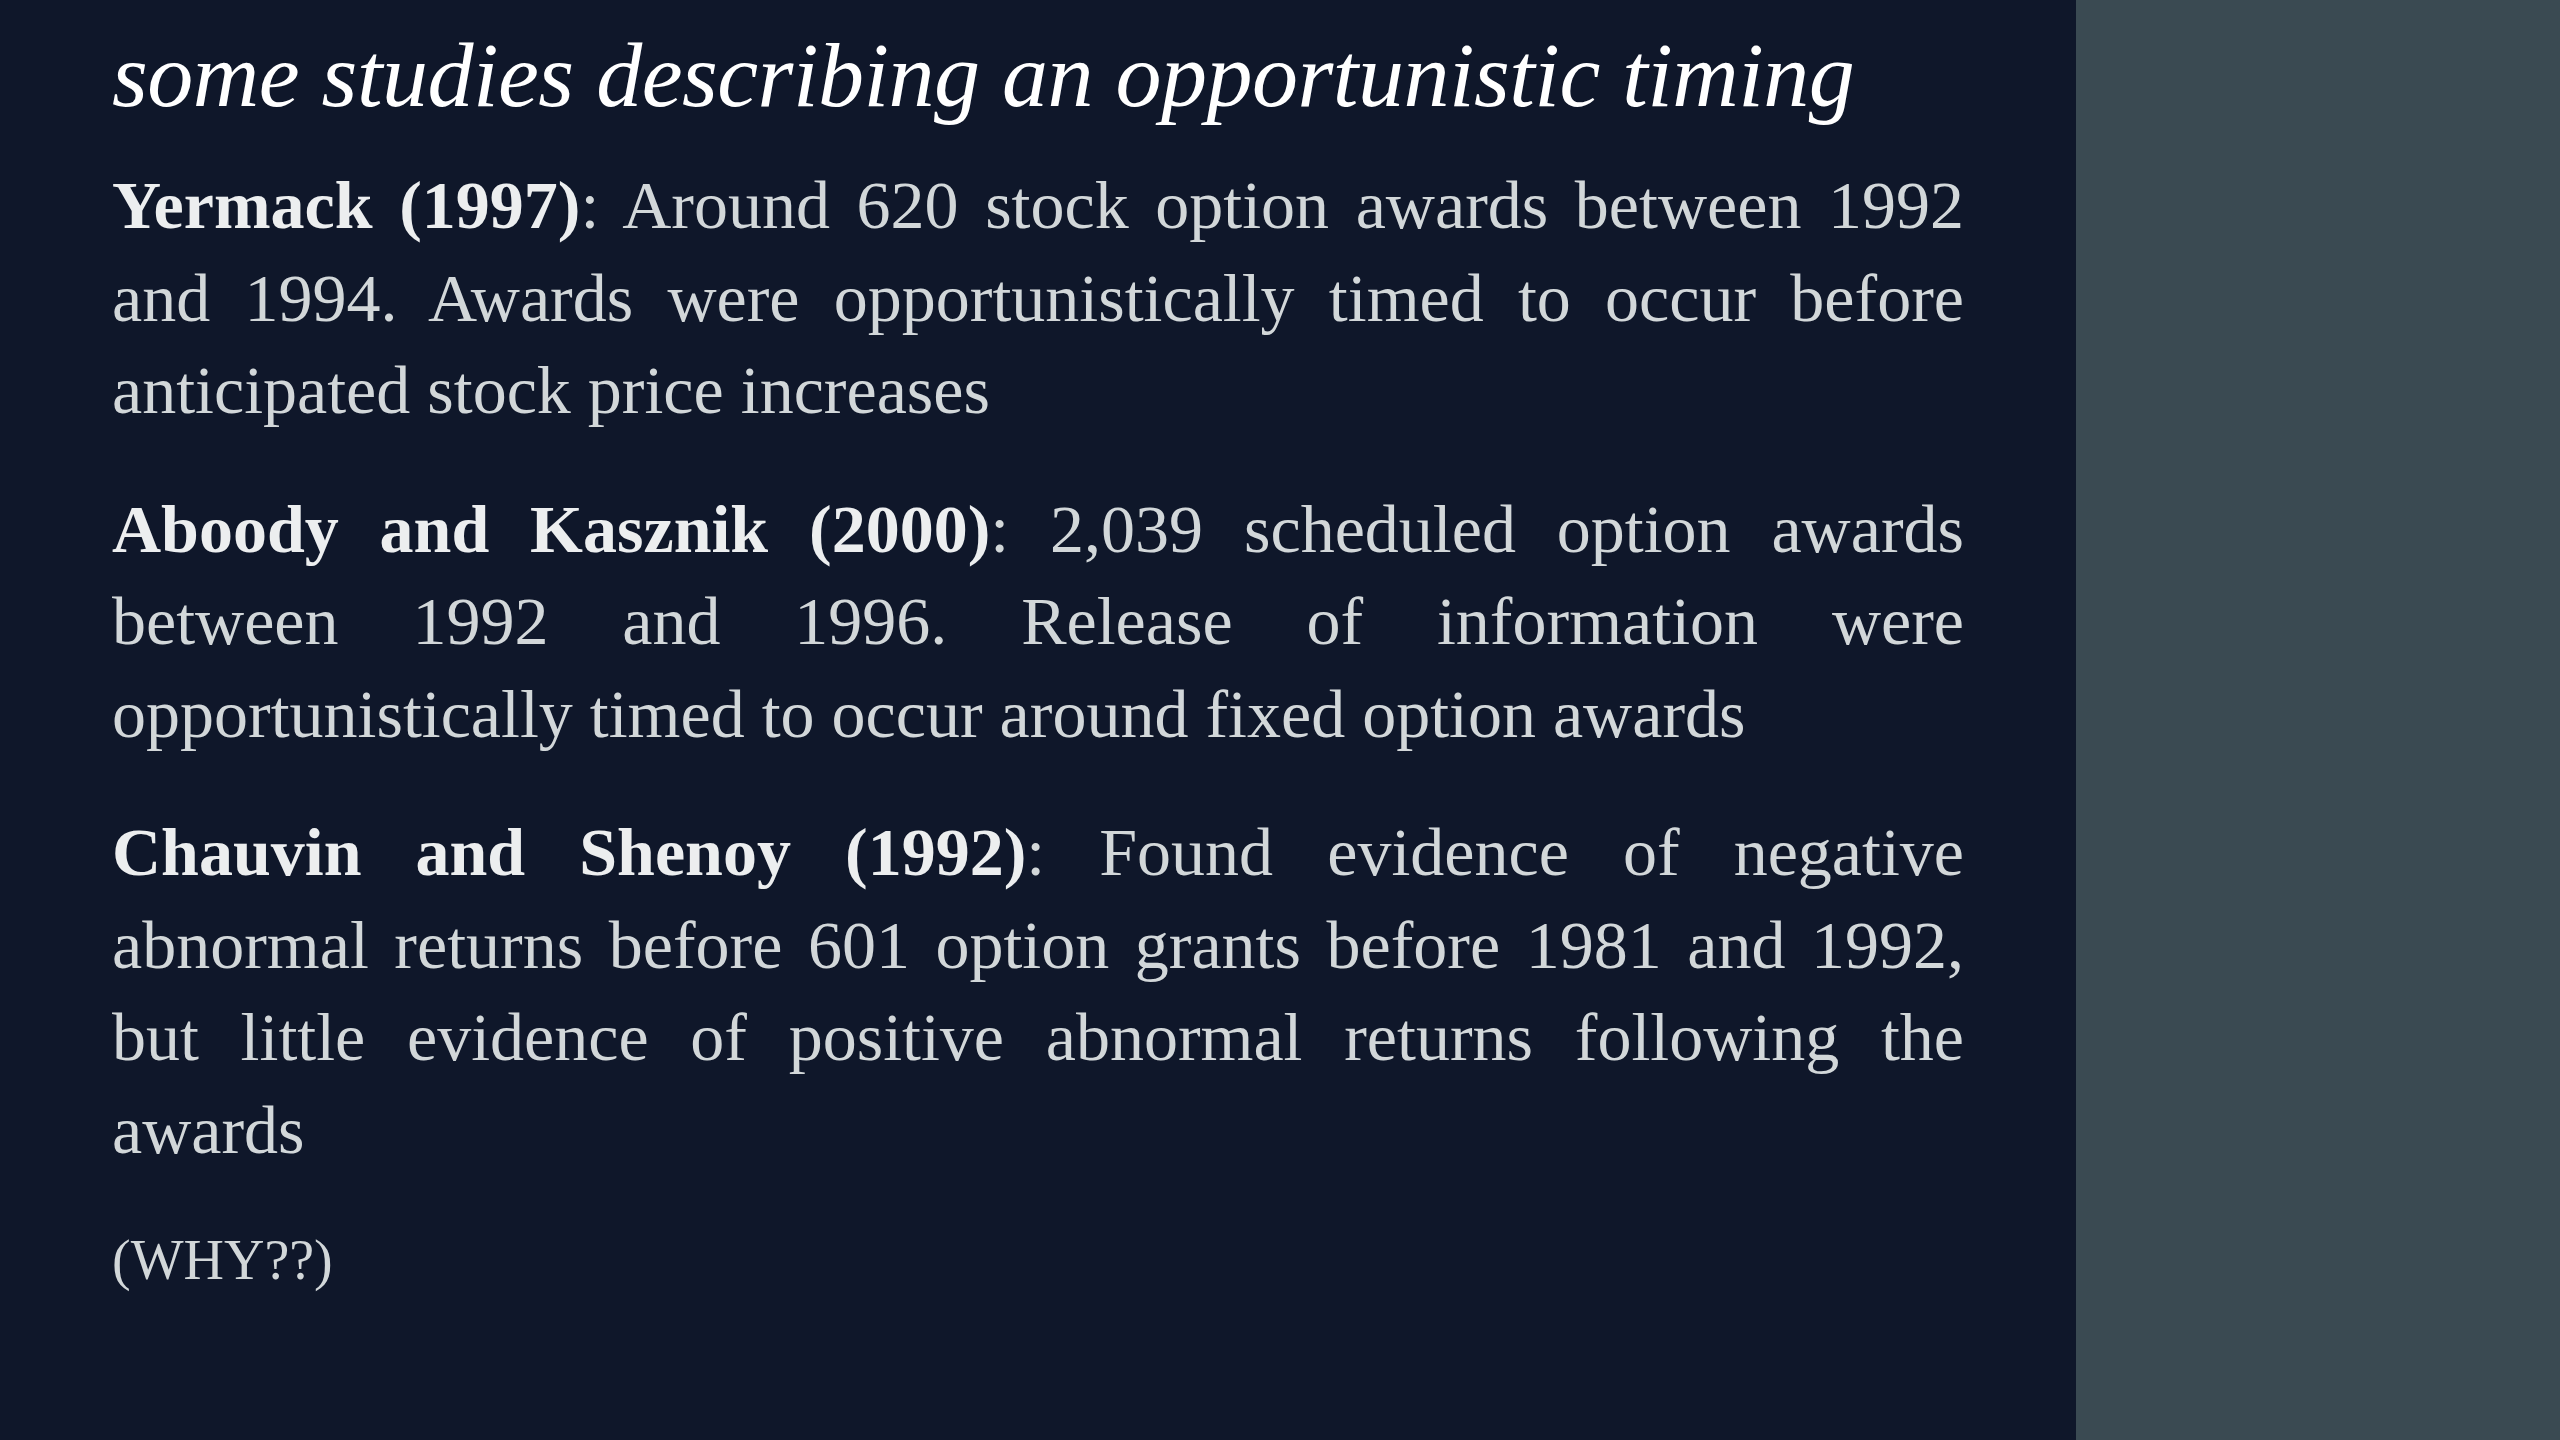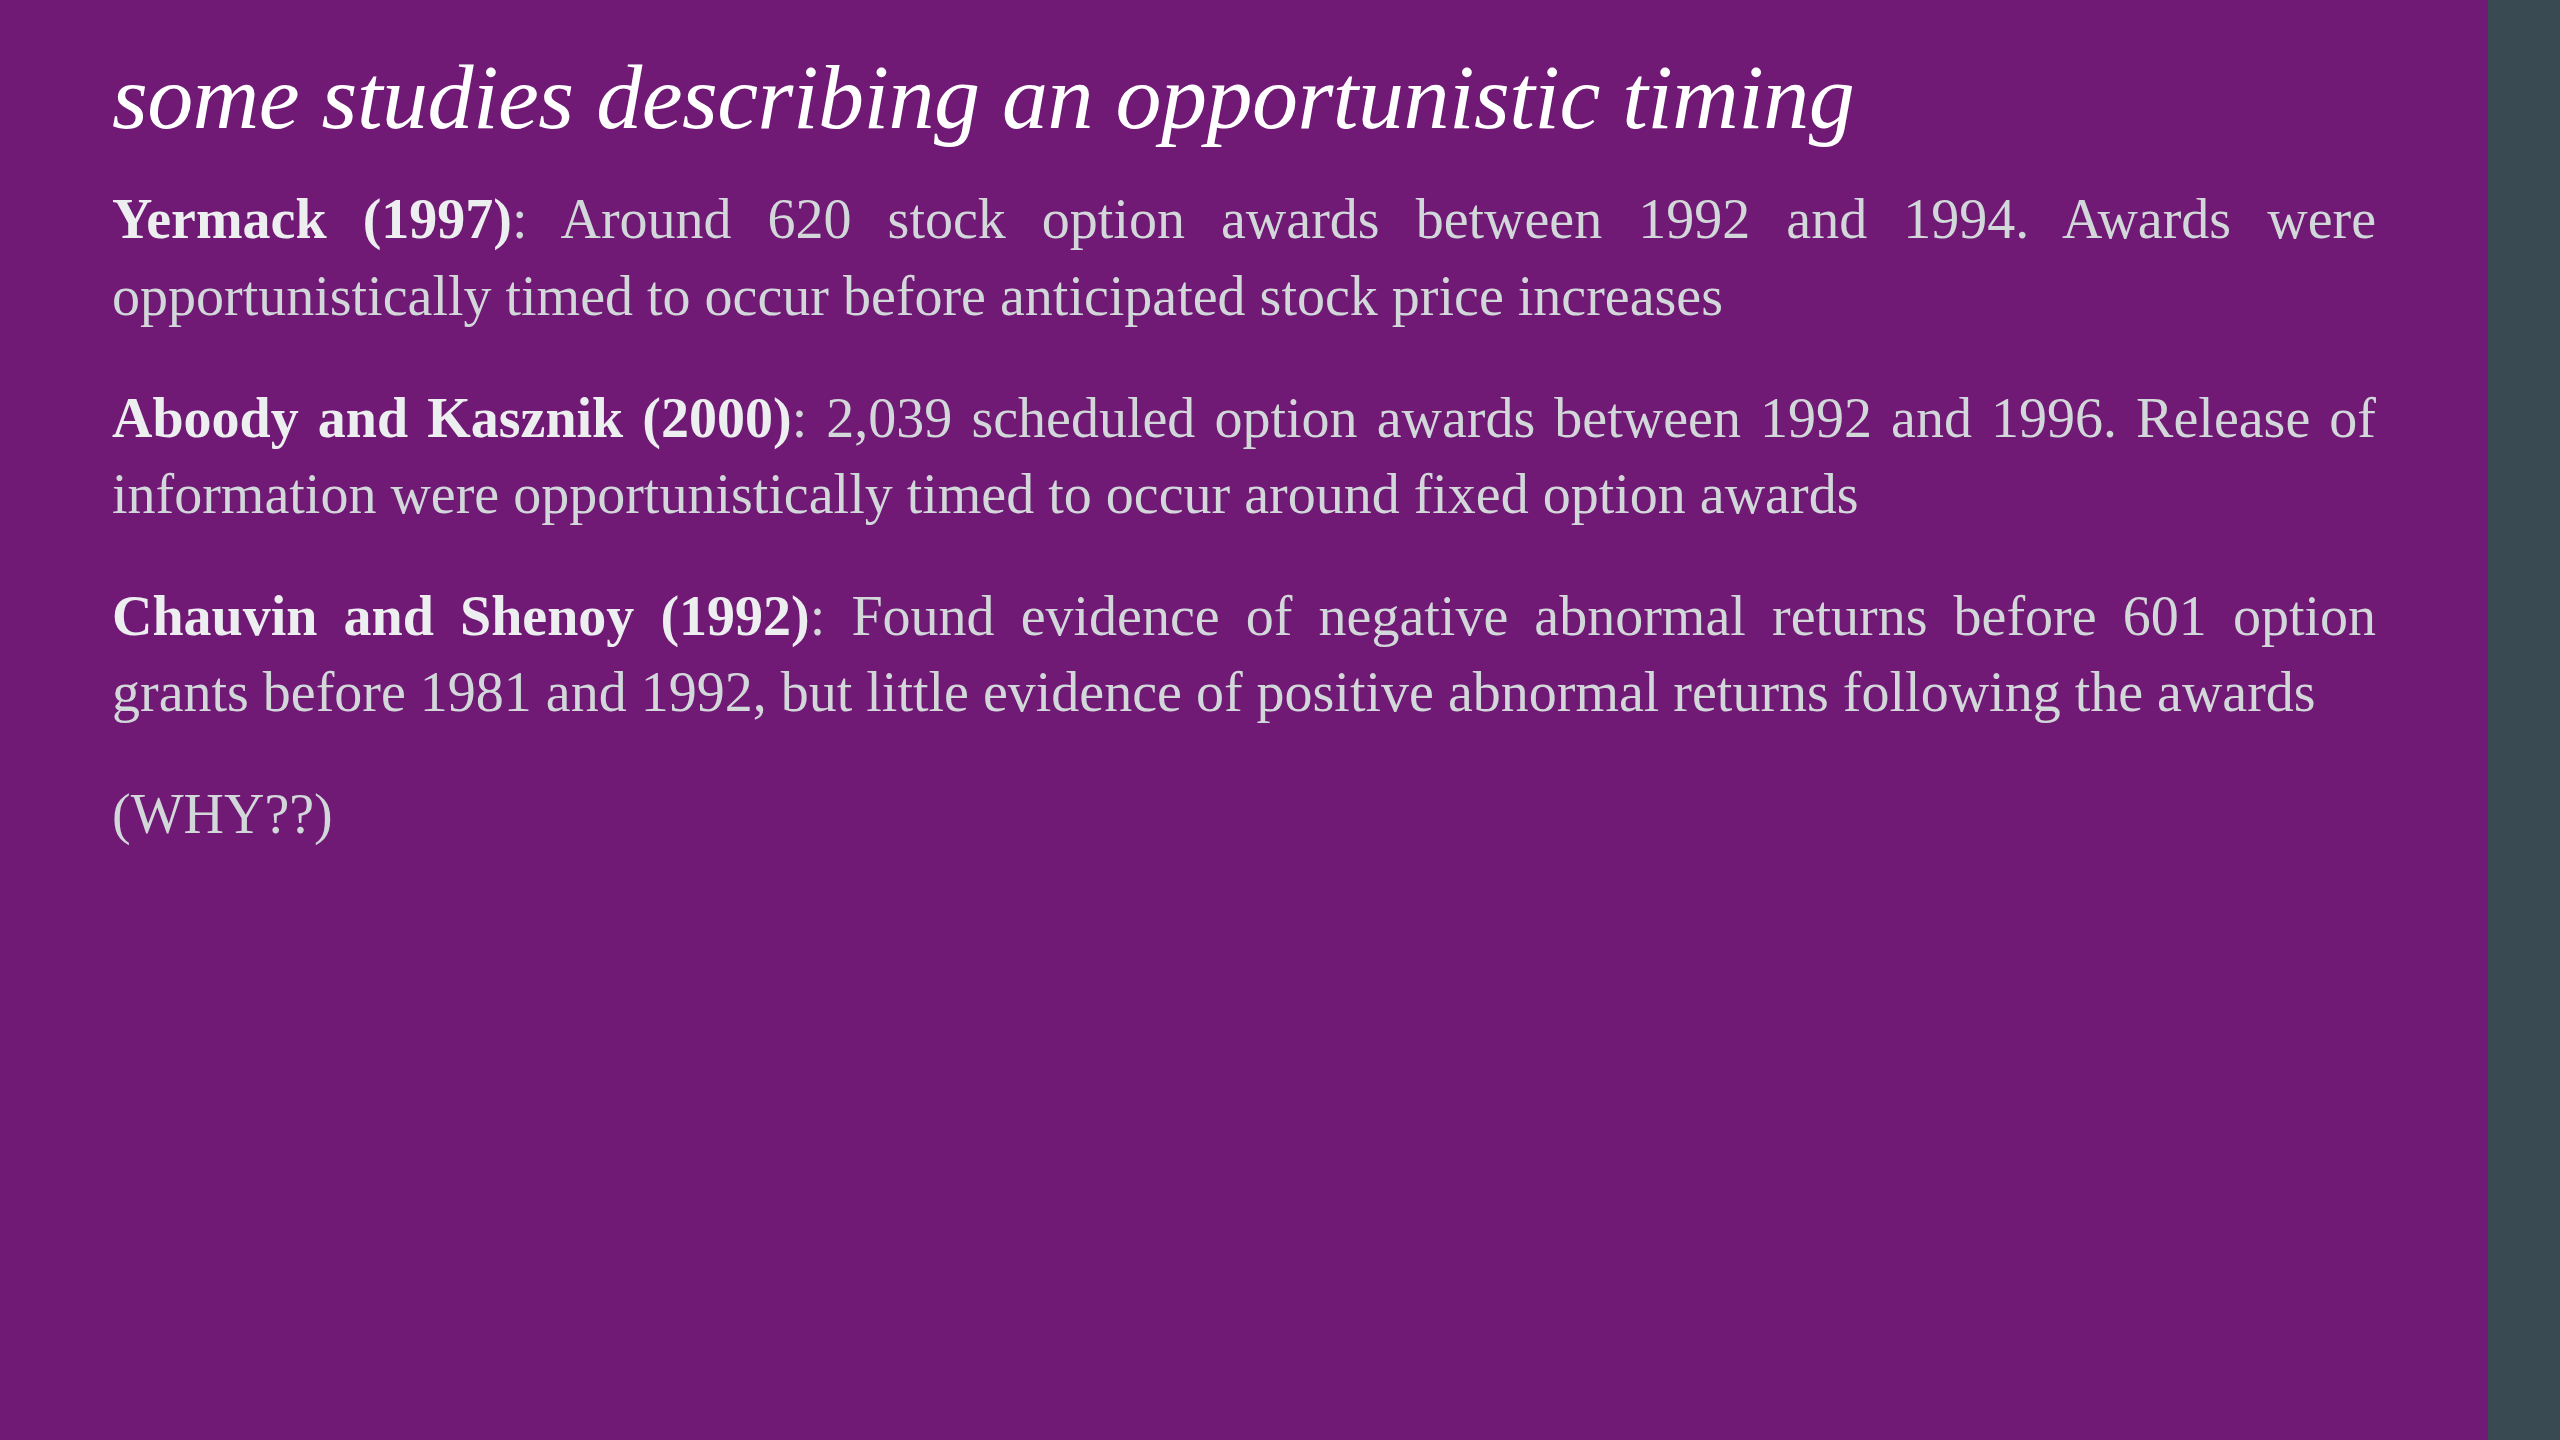--- a/index.html
+++ b/index.html
@@ -8,39 +8,39 @@
     background: #3a4a52;
   }
   body {
     width: 2560px;
     height: 1440px;
     overflow: hidden;
     font-family: "Liberation Serif", serif;
   }
   .slide {
     position: relative;
-    width: 2488px;
+    width: 2076px;
     height: 1440px;
-    background: #701a75;
+    background: #0f172a;
     box-sizing: border-box;
-    padding: 48px 112px 0 112px;
+    padding: 26px 112px 0 112px;
   }
   .slide-title {
     font-family: "Liberation Serif", serif;
     font-style: italic;
     font-weight: 400;
     font-size: 92px;
     line-height: 1.08;
     color: #ffffff;
     margin: 0 0 34px 0;
     letter-spacing: -0.5px;
   }
   .body-block {
     margin: 0 0 46px 0;
-    font-size: 56px;
+    font-size: 68px;
     line-height: 1.36;
     color: #d8dcdd;
     text-align: justify;
     text-justify: inter-word;
     max-width: 2340px;
   }
   .body-block:last-of-type {
     text-align: left;
     margin-bottom: 0;
   }

